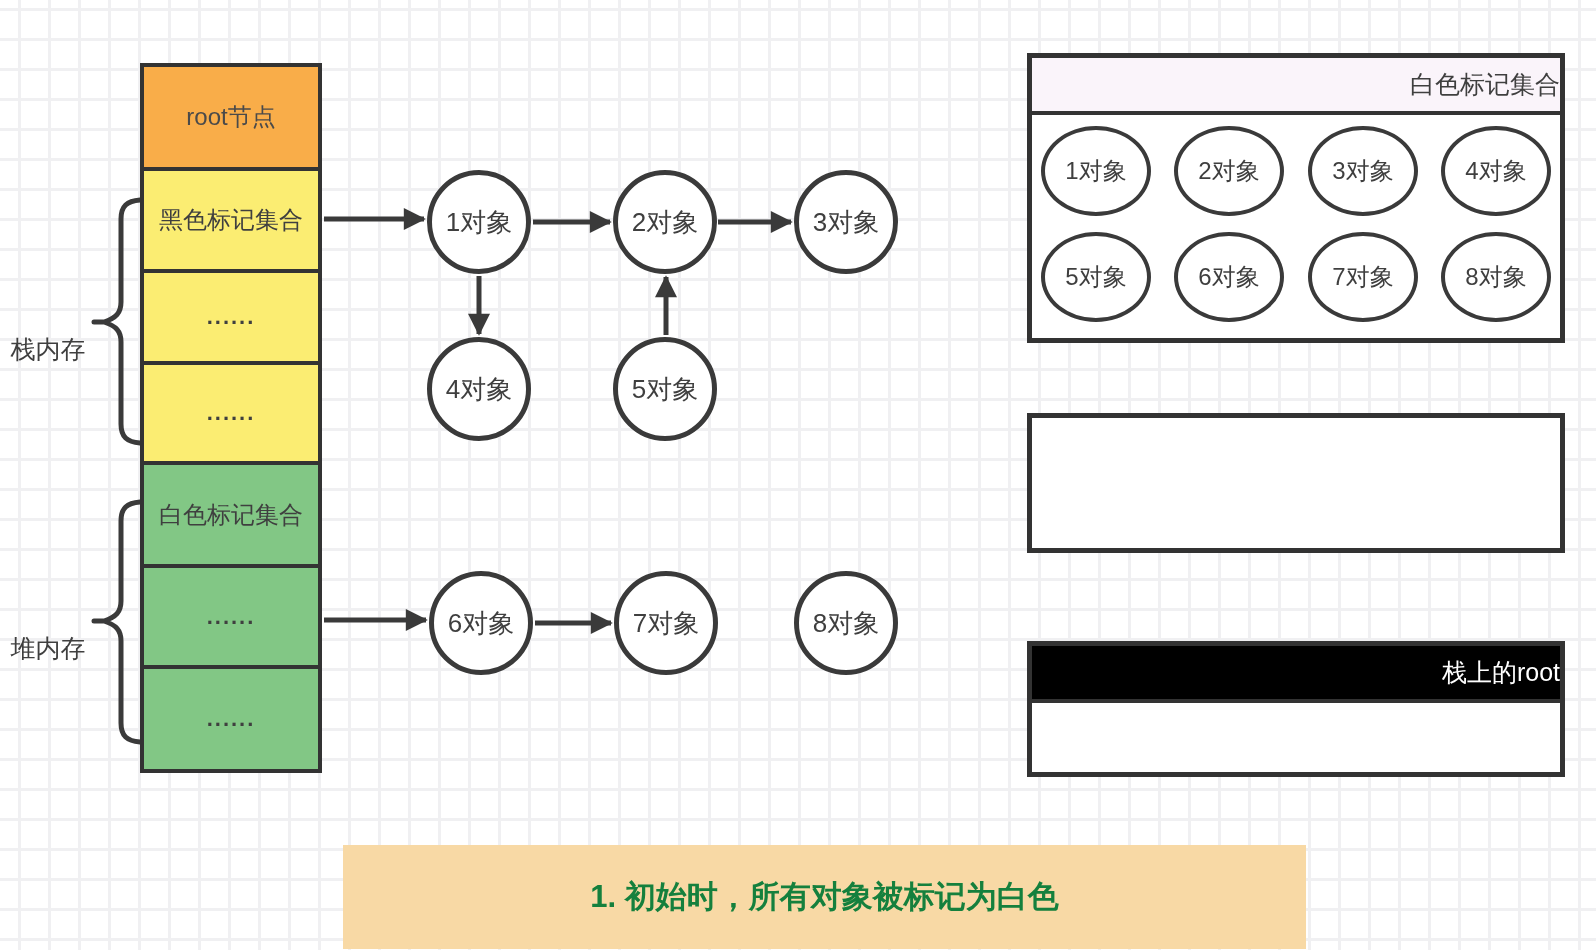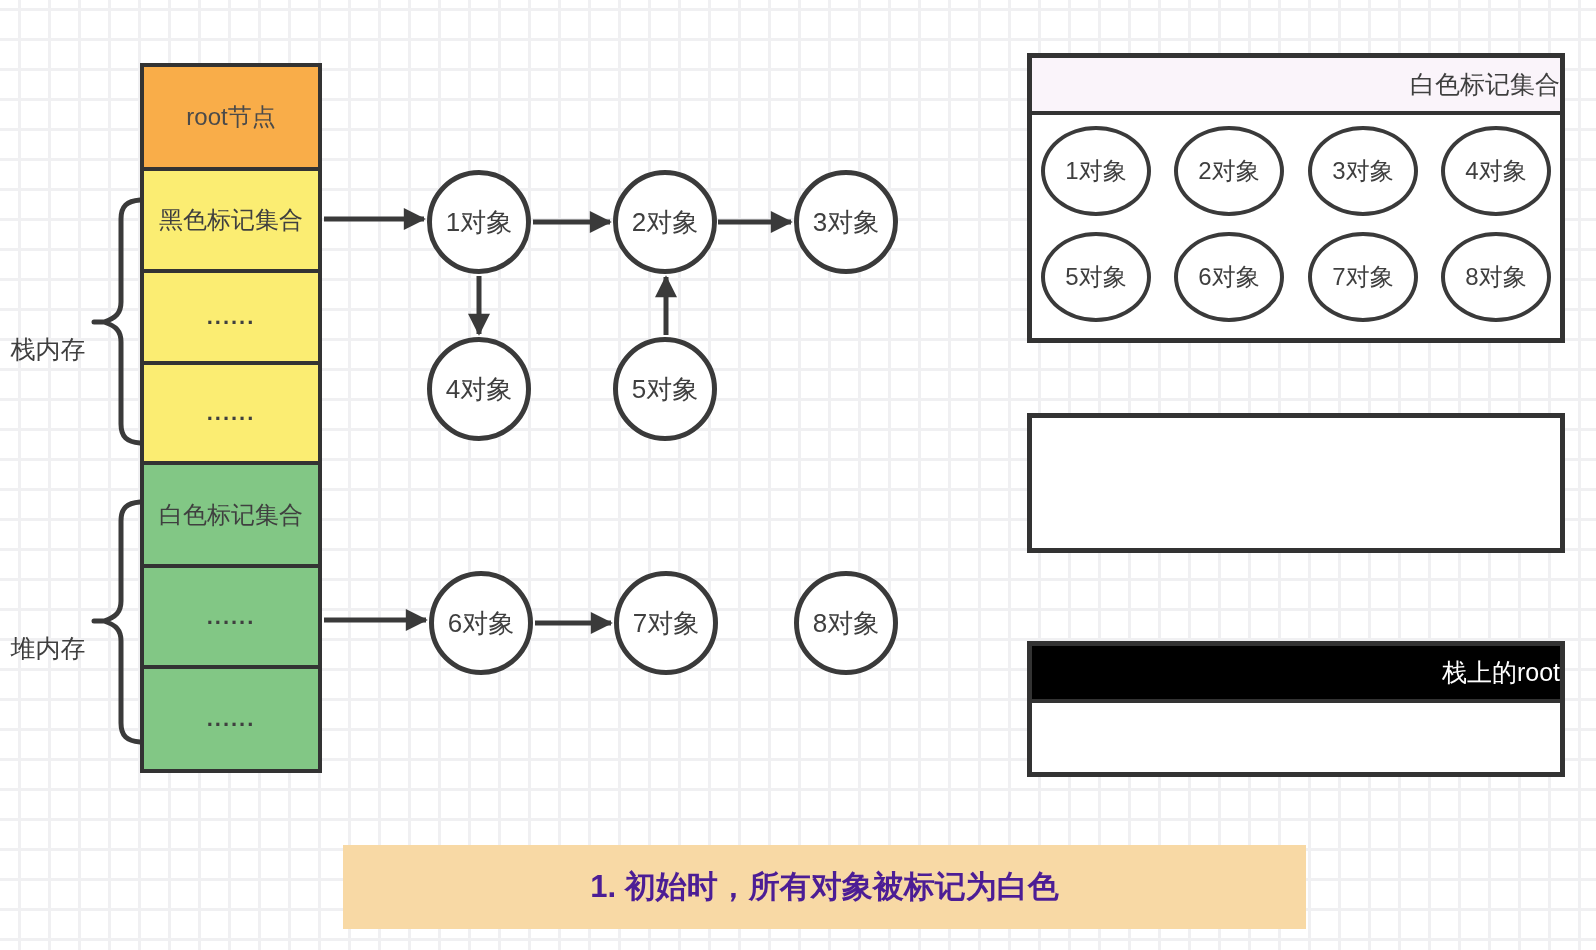--- a/index.html
+++ b/index.html
@@ -64,24 +64,24 @@
   .set-header.black{background:#000000;color:#ffffff;}
   .set-body{position:relative;width:100%;}
   .wnode{
     position:absolute;width:110px;height:90px;box-sizing:border-box;
     border:4px solid #3a3a3a;border-radius:50%;background:#ffffff;
     display:flex;align-items:center;justify-content:center;
     font-size:24px;color:#3f3f3f;
   }
   
   .caption{
-    position:absolute;left:343px;top:845px;width:963px;height:84px;
+    position:absolute;left:343px;top:845px;width:963px;height:104px;
     background:#F8D9A5;
     display:flex;align-items:center;justify-content:center;
-    font-size:31px;font-weight:bold;color:#4c1d95;
+    font-size:31px;font-weight:bold;color:#15803d;
   }
 </style>
 </head>
 <body>
 
 <div class="canvas">
 
   <svg class="overlay" width="1596" height="950" viewBox="0 0 1596 950">
     <defs>
       <marker id="ah" viewBox="0 0 12 12" refX="11" refY="6" markerWidth="24" markerHeight="22" markerUnits="userSpaceOnUse" orient="auto">

